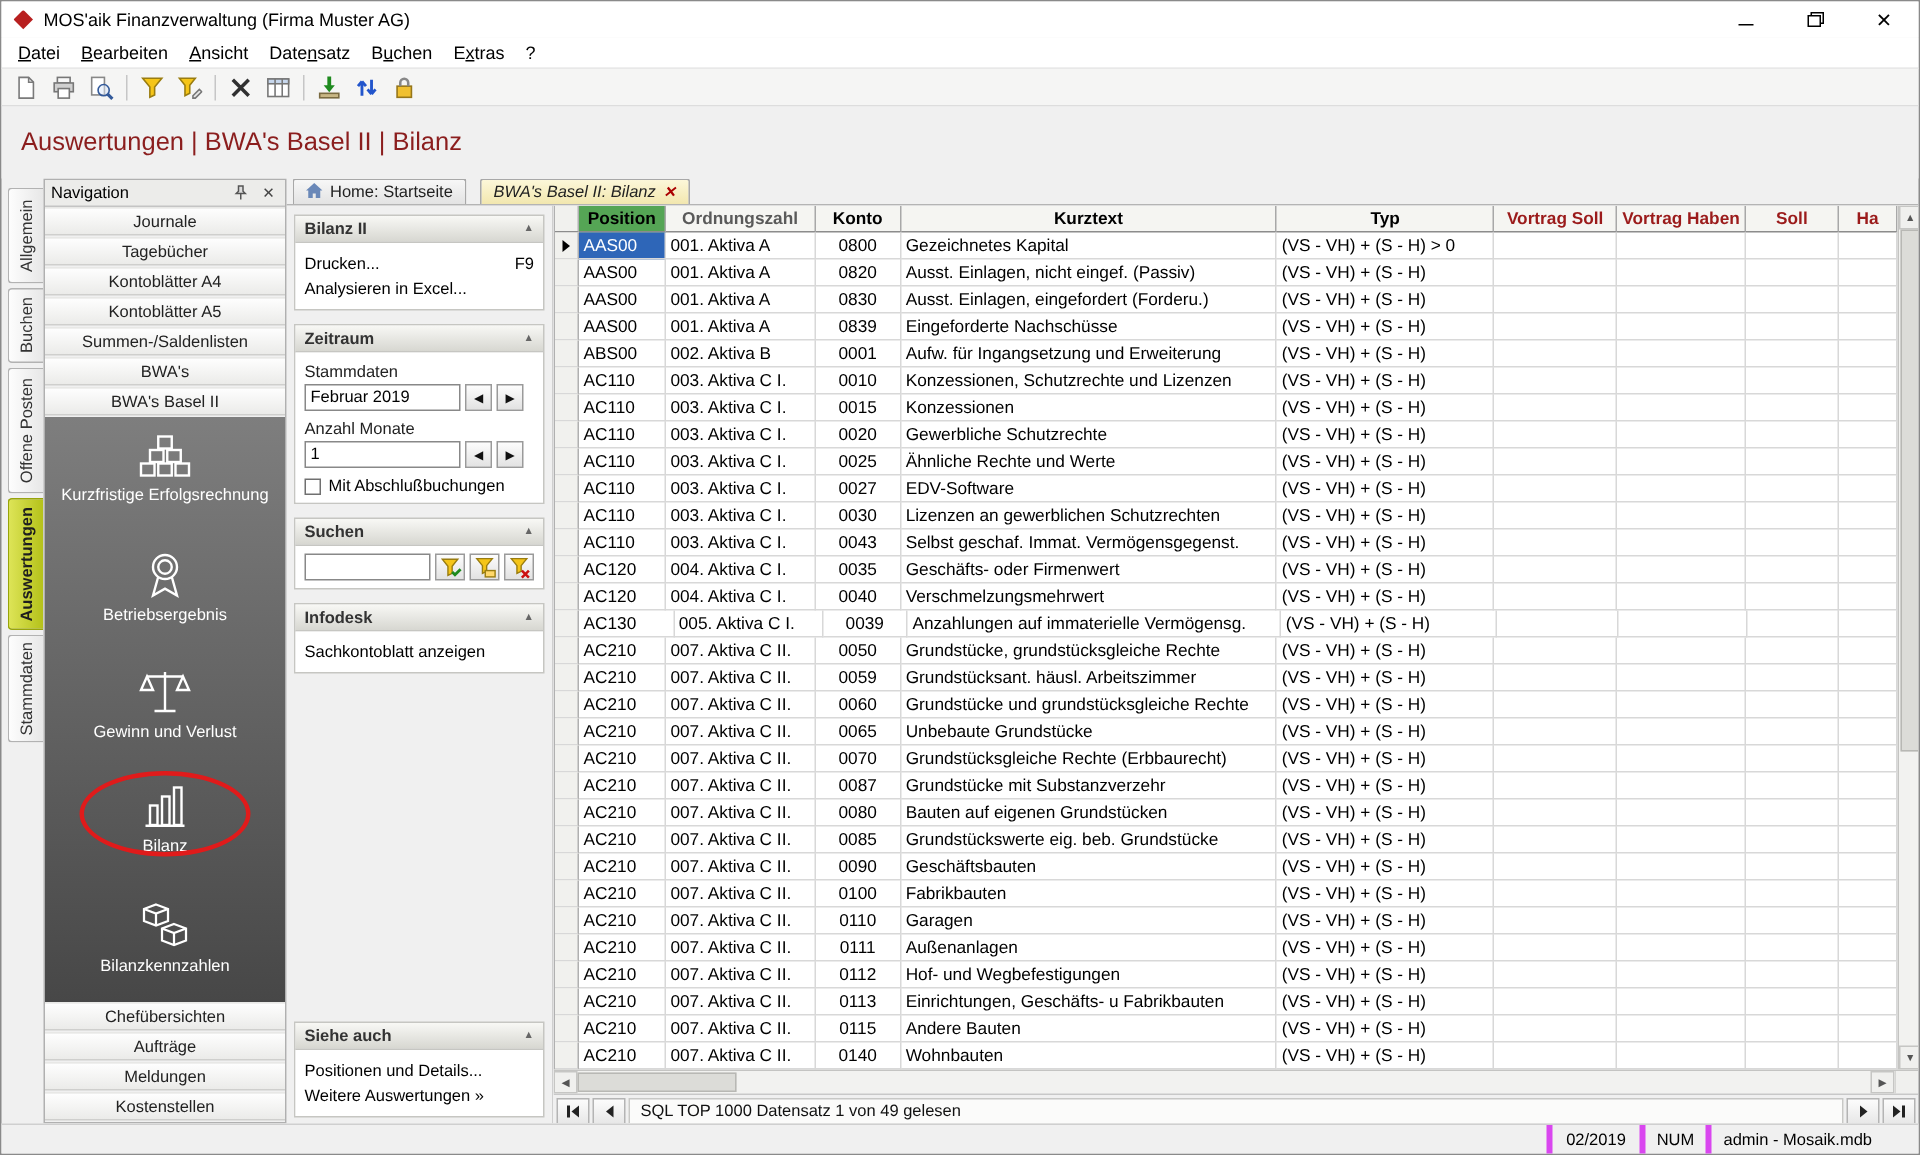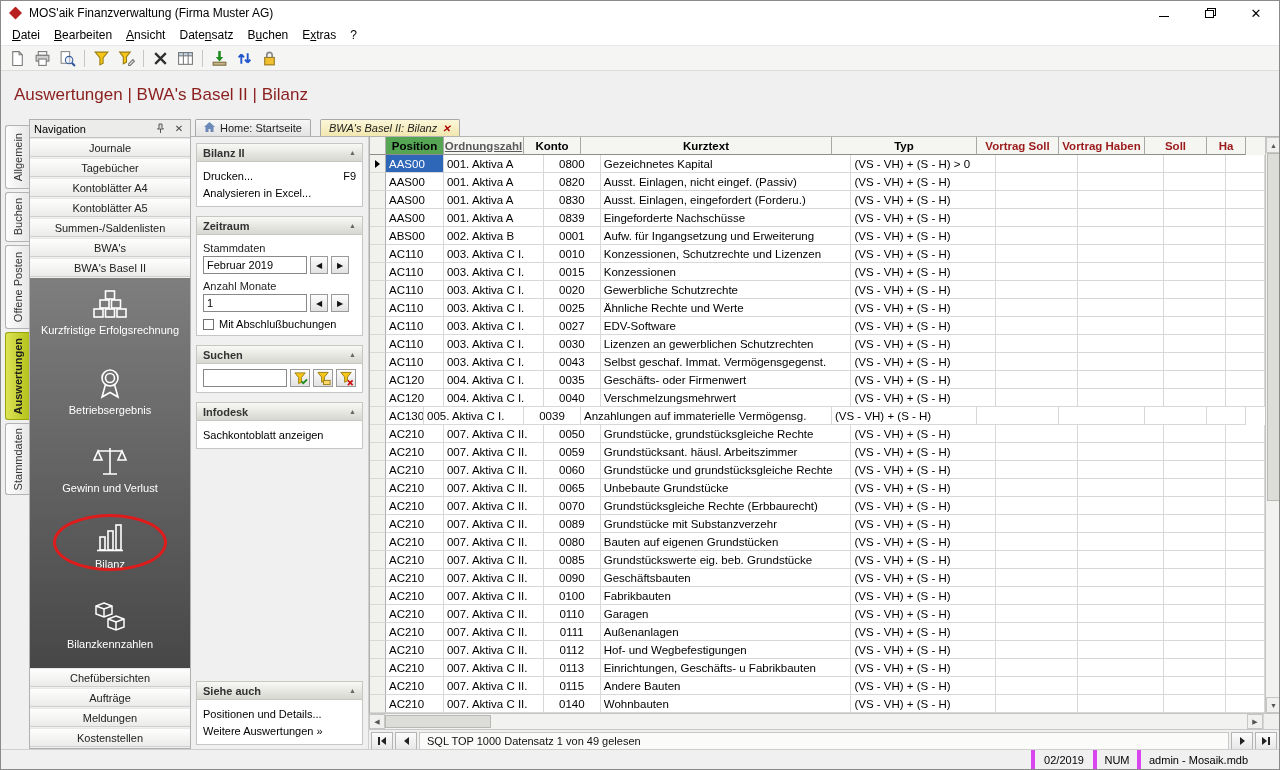--- a/index.html
+++ b/index.html
@@ -476,21 +476,21 @@
             </div>
           </div>
         </div>
 
         <div class="rightcol">
           <div class="table-zone">
             <div class="grid" id="grid">
                 <div class="grid-header">
                   <div class="selcol header"></div>
                   <div class="hcell green" style="width: 58px;">Position</div>
-                  <div class="hcell dim" style="width: 80px; text-decoration: underline;">Ordnungszahl</div>
+                  <div class="hcell dim" style="width: 100px;">Ordnungszahl</div>
                   <div class="hcell" style="width: 57px;">Konto</div>
                   <div class="hcell" style="width: 251px;">Kurztext</div>
                   <div class="hcell" style="width: 145px;">Typ</div>
                   <div class="hcell red" style="width: 82px;">Vortrag Soll</div>
                   <div class="hcell red" style="width: 86px;">Vortrag Haben</div>
                   <div class="hcell red" style="width: 62px;">Soll</div>
                   <div class="hcell red" style="width: 39px;">Ha</div>
                 </div>
                 <div class="grid-row">
                   <div class="selcol">
@@ -657,21 +657,21 @@
                   <div class="cell center" style="width: 57px;">0040</div>
                   <div class="cell" style="width: 251px;">Verschmelzungsmehrwert</div>
                   <div class="cell" style="width: 145px;">(VS - VH) + (S - H)</div>
                   <div class="cell" style="width: 82px;"></div>
                   <div class="cell" style="width: 86px;"></div>
                   <div class="cell" style="width: 62px;"></div>
                   <div class="cell" style="width: 39px;"></div>
                 </div>
                 <div class="grid-row">
                   <div class="selcol"></div>
-                  <div class="cell" style="width: 38px;">AC130</div>
+                  <div class="cell" style="width: 64px;">AC130</div>
                   <div class="cell" style="width: 100px;">005. Aktiva C I.</div>
                   <div class="cell center" style="width: 57px;">0039</div>
                   <div class="cell" style="width: 251px;">Anzahlungen auf immaterielle Vermögensg.</div>
                   <div class="cell" style="width: 145px;">(VS - VH) + (S - H)</div>
                   <div class="cell" style="width: 82px;"></div>
                   <div class="cell" style="width: 86px;"></div>
                   <div class="cell" style="width: 62px;"></div>
                   <div class="cell" style="width: 39px;"></div>
                 </div>
                 <div class="grid-row">
@@ -731,21 +731,21 @@
                   <div class="cell" style="width: 145px;">(VS - VH) + (S - H)</div>
                   <div class="cell" style="width: 82px;"></div>
                   <div class="cell" style="width: 86px;"></div>
                   <div class="cell" style="width: 62px;"></div>
                   <div class="cell" style="width: 39px;"></div>
                 </div>
                 <div class="grid-row">
                   <div class="selcol"></div>
                   <div class="cell" style="width: 58px;">AC210</div>
                   <div class="cell" style="width: 100px;">007. Aktiva C II.</div>
-                  <div class="cell center" style="width: 57px;">0089</div>
+                  <div class="cell center" style="width: 57px;">0087</div>
                   <div class="cell" style="width: 251px;">Grundstücke mit Substanzverzehr</div>
                   <div class="cell" style="width: 145px;">(VS - VH) + (S - H)</div>
                   <div class="cell" style="width: 82px;"></div>
                   <div class="cell" style="width: 86px;"></div>
                   <div class="cell" style="width: 62px;"></div>
                   <div class="cell" style="width: 39px;"></div>
                 </div>
                 <div class="grid-row">
                   <div class="selcol"></div>
                   <div class="cell" style="width: 58px;">AC210</div>

